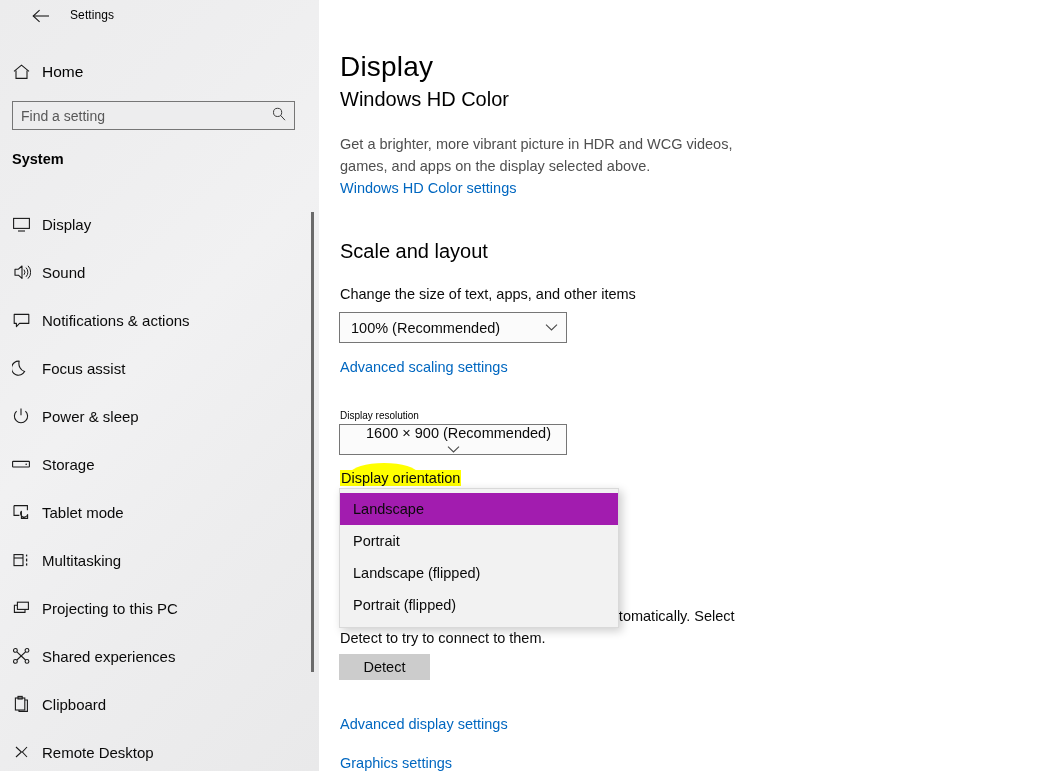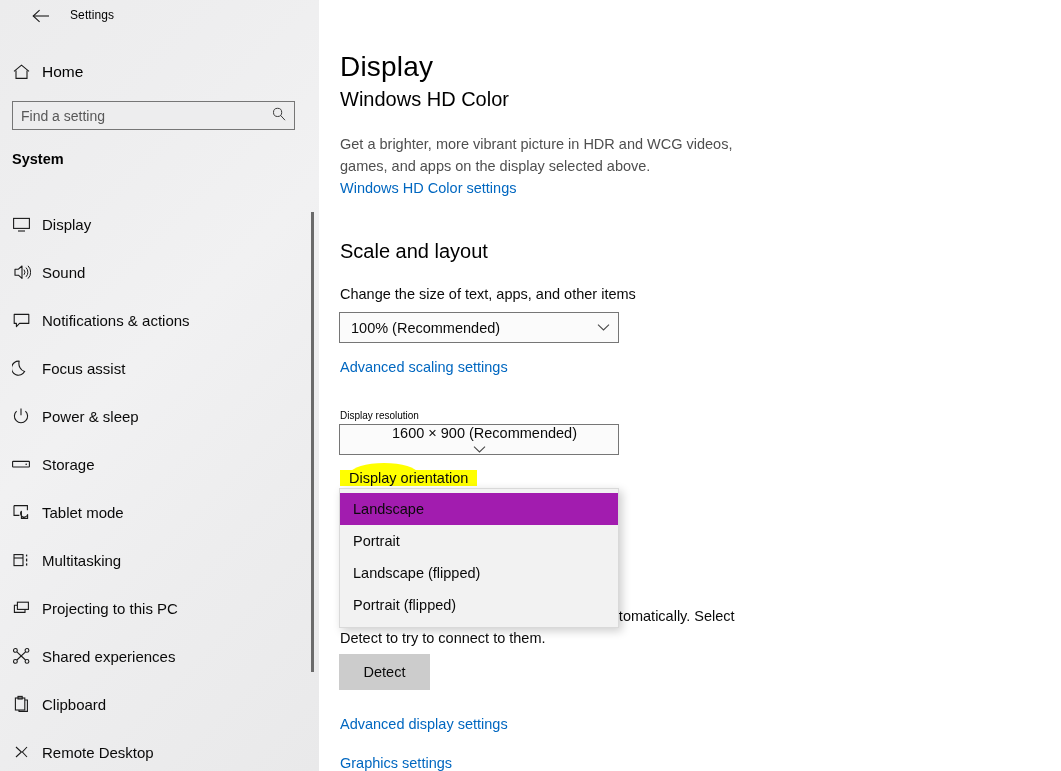--- a/index.html
+++ b/index.html
@@ -119,21 +119,21 @@
   }
   #scale-heading {
     position: absolute; left: 21px; top: 240px;
     font-size: 20px; font-weight: 350; color: #000;
   }
   #scale-label {
     position: absolute; left: 21px; top: 286px;
     font-size: 14.5px; color: #0a0a0a;
   }
   .combo {
-    position: absolute; width: 280px; height: 31px;
+    position: absolute; width: 228px; height: 31px;
     border: 1px solid #767676; background: #fbfbfb;
     display: flex; align-items: center; cursor: default;
   }
   .combo .combo-text {
     flex: 1; padding-left: 11px; font-size: 14.5px; color: #0a0a0a;
   }
   .combo .combo-arrow {
     width: 30px; display: flex; align-items: center; justify-content: center;
   }
   #scale-combo { left: 20px; top: 312px; }
@@ -145,36 +145,36 @@
   }
   #res-label {
     position: absolute; left: 21px; top: 398px;
     font-size: 10px; color: #000000; margin-top: 12px;
   }
 
   #orientation-label {
     position: absolute; left: 21px; top: 470px;
     font-size: 14.5px; color: #0a0a0a;
     background: #ffff00;
-    padding: 0 9px;
+    padding: 0 1px;
   }
   #orientation-hl-blob {
     position: absolute; left: 32px; top: 463px;
     width: 66px; height: 10px; background: #ffff00;
     border-radius: 50% 50% 0 0 / 100% 100% 0 0;
   }
 
   
   #multi-text {
     position: absolute; left: 21px; top: 605px; width: 430px;
     font-size: 14.5px; line-height: 22px; color: #0a0a0a;
   }
   #detect-btn {
     position: absolute; left: 20px; top: 654px;
-    width: 91px; height: 36px;
+    width: 91px; height: 26px;
     background: #cccccc; border: 1px solid #cccccc;
     font-size: 14.5px; color: #0a0a0a; cursor: default;
     font-family: "Liberation Sans", sans-serif;
   }
   #adv-display-link {
     position: absolute; left: 21px; top: 716px;
     font-size: 14.5px; color: #0067c0; text-decoration: none; cursor: default;
   }
   #graphics-link {
     position: absolute; left: 21px; top: 755px;

